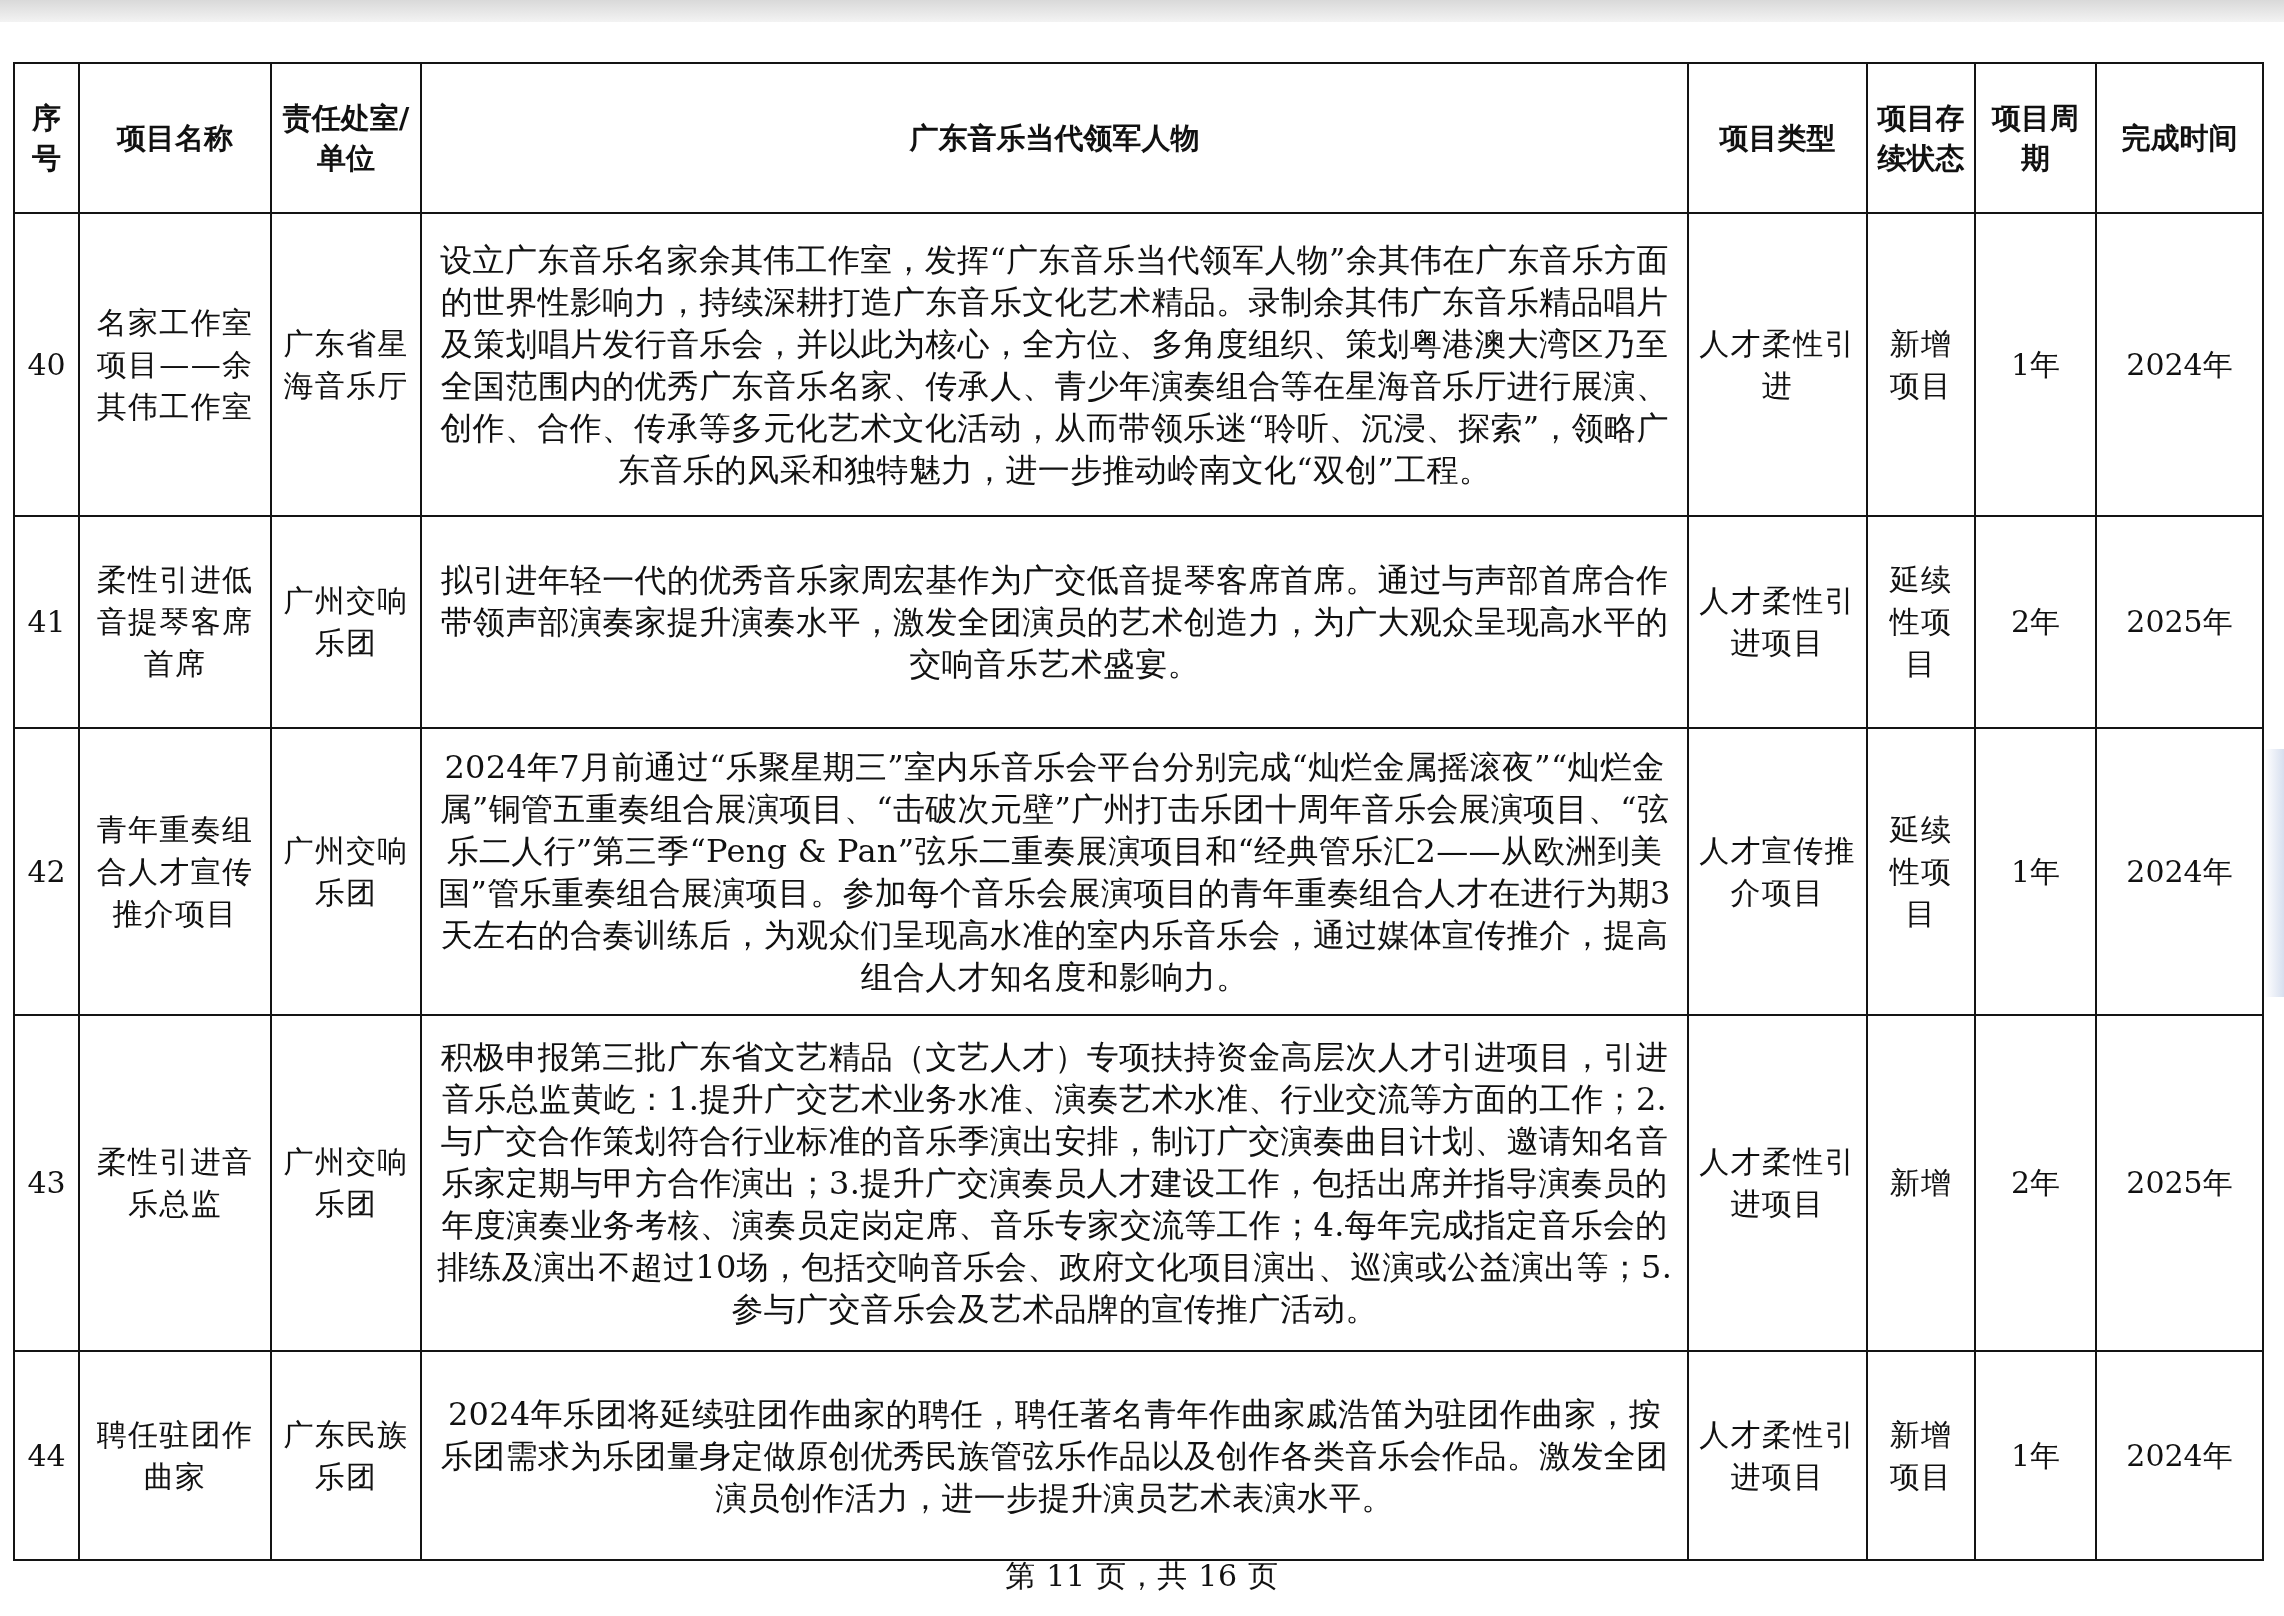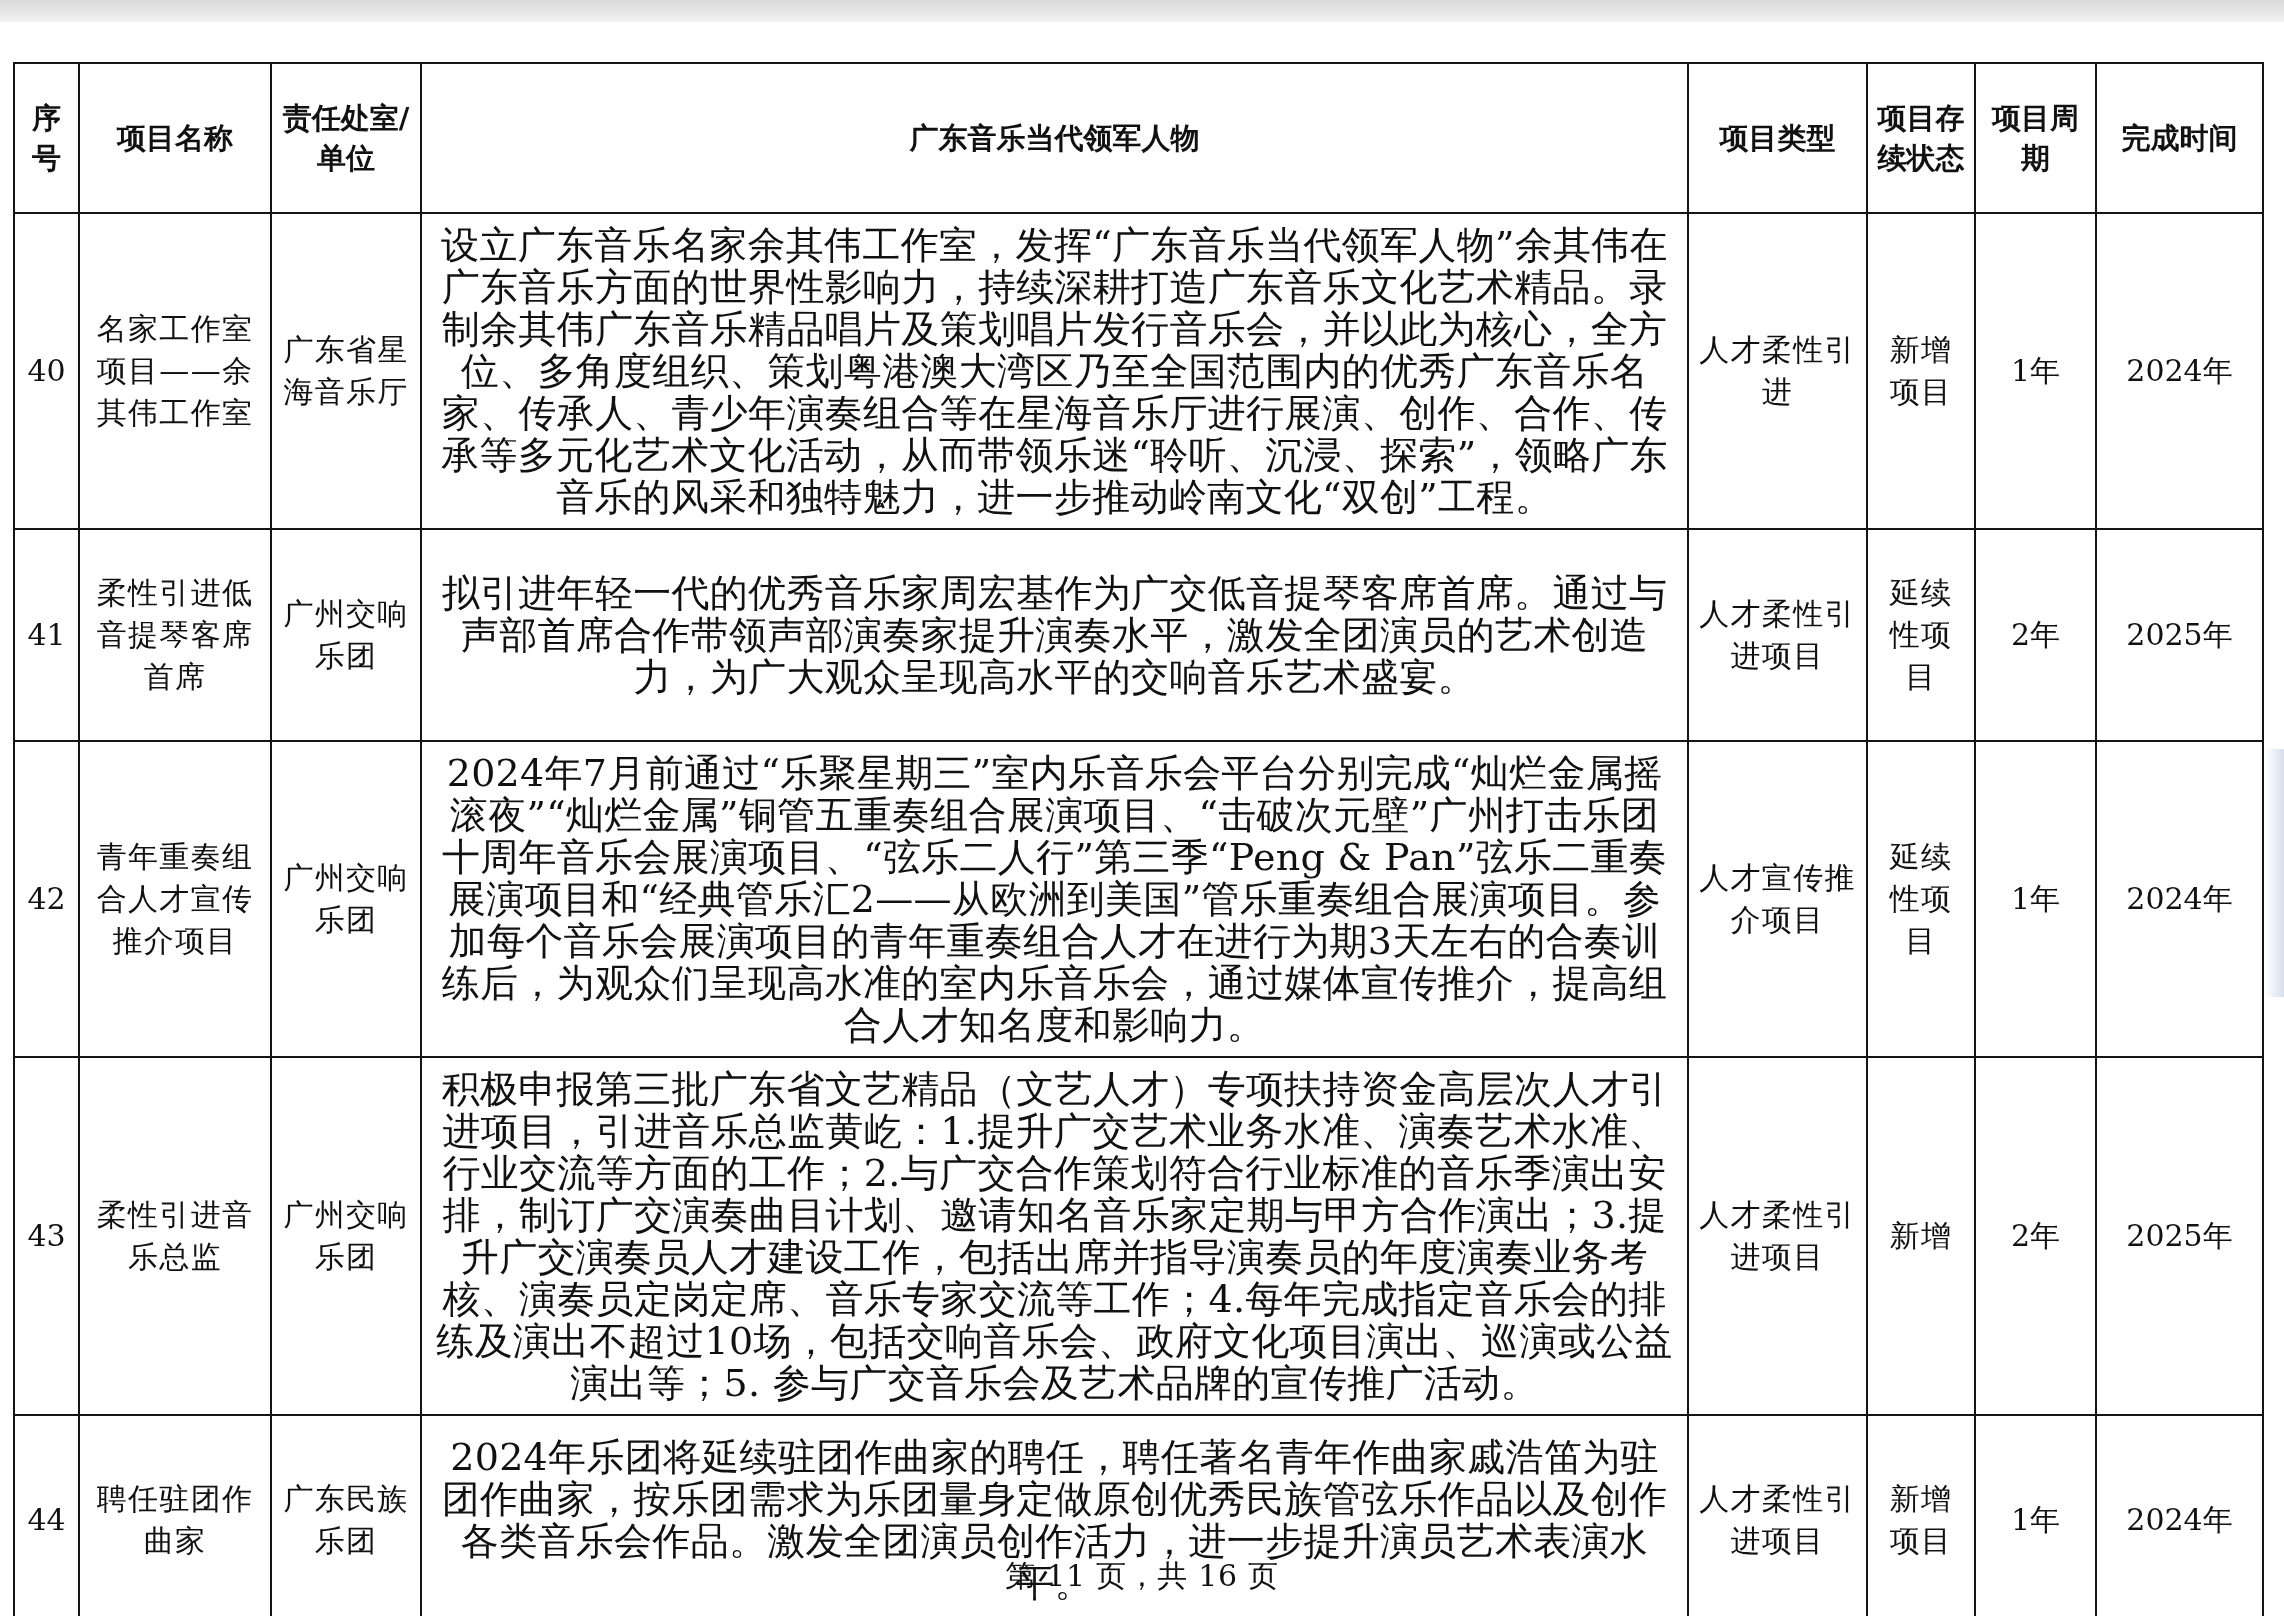--- a/index.html
+++ b/index.html
@@ -15,21 +15,21 @@
     }
     table.grid td, table.grid th {
       border: 2.6px solid #141414; padding: 10px; vertical-align: middle; text-align: center;
     }
     th {
       font-family: "DejaVu Sans", "Liberation Sans", sans-serif; font-weight: bold;
       font-size: 29px; line-height: 40px; height: 128px;
     }
     td { font-size: 30px; line-height: 42px; }
     td.content {
-      text-align: justify; padding: 0 9px 0 6.5px; font-size: 38px; line-height: 42px;
+      text-align: justify; padding: 0 9px 0 6.5px; font-size: 32px; line-height: 42px;
       letter-spacing: 0.3px;
     }
     td.num { font-size: 30px; }
     td.name, td.unit, td.type, td.status { padding: 0 3.9px; letter-spacing: 1.3px; }
     .footer {
       position: absolute; left: 0; width: 2284px; top: 1556px; text-align: center;
       font-size: 30px; letter-spacing: 0.7px;
     }
   </style>
 </head>

